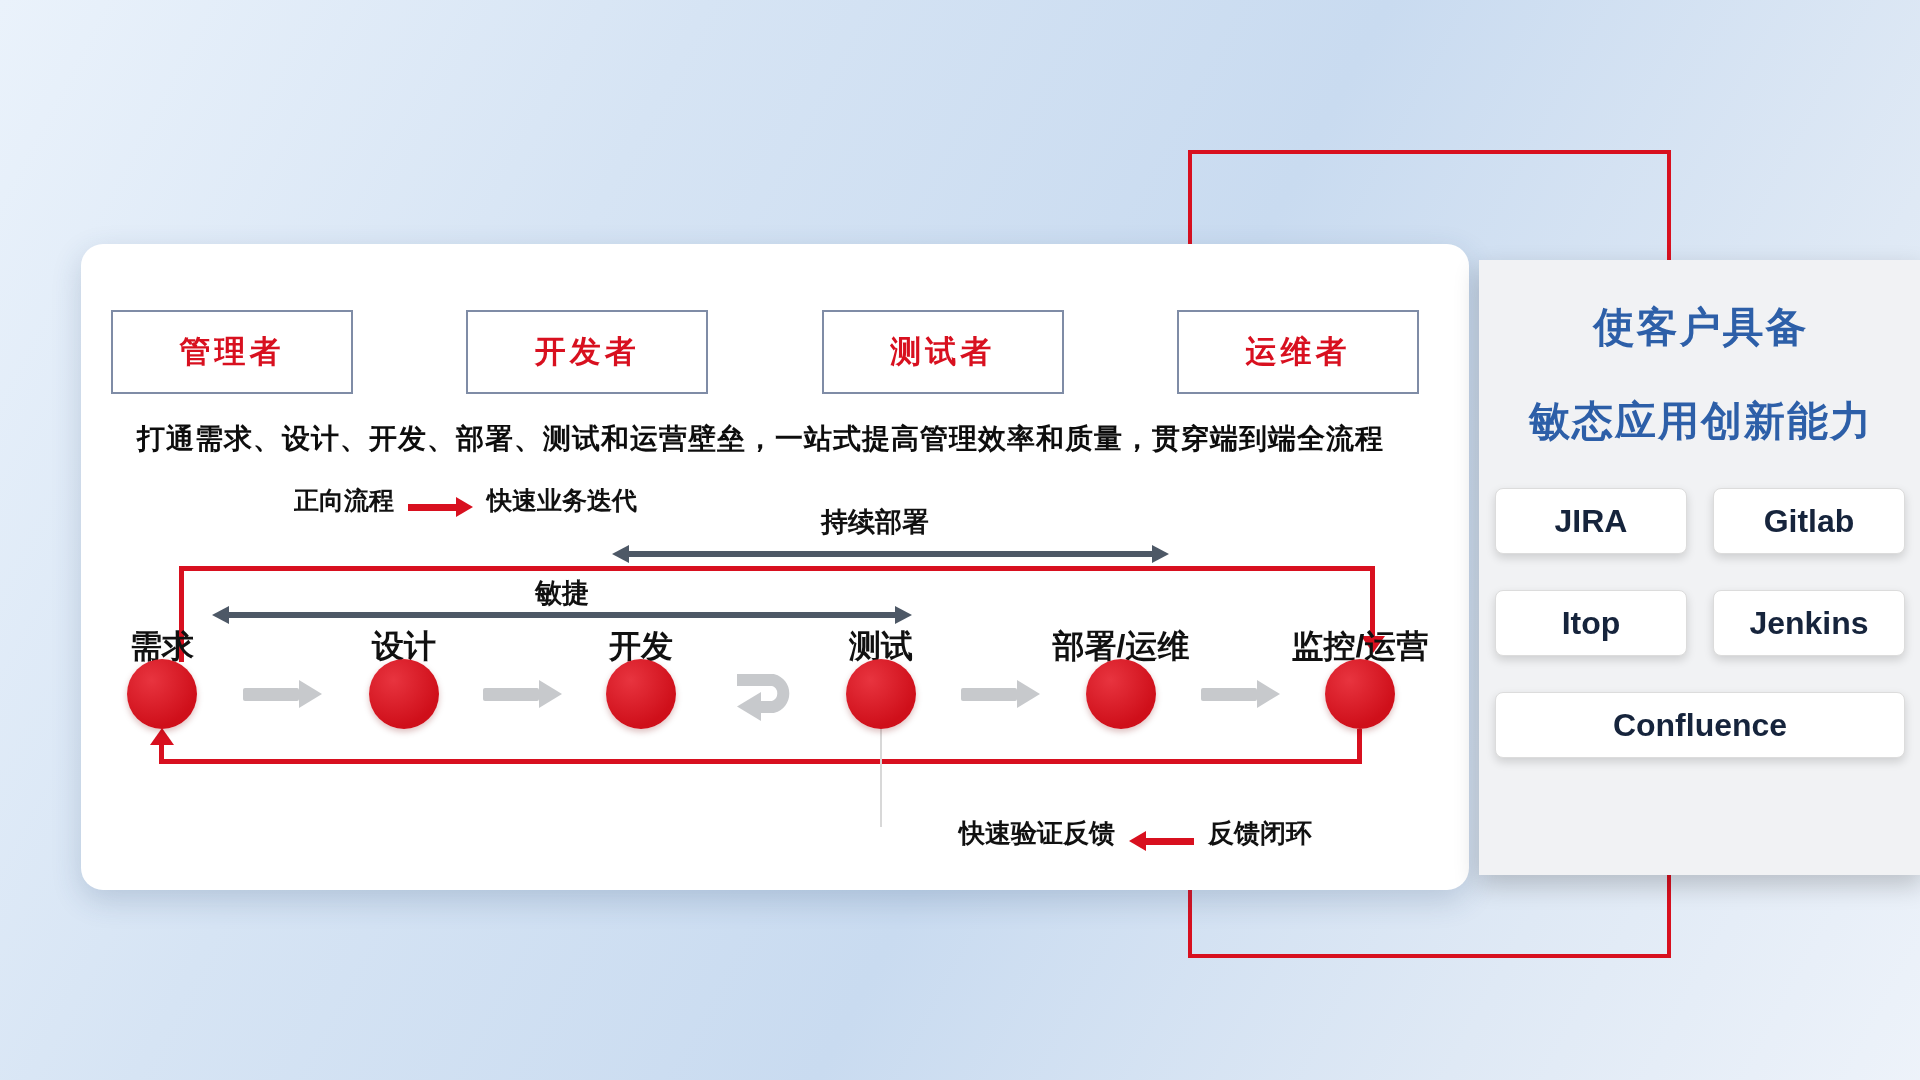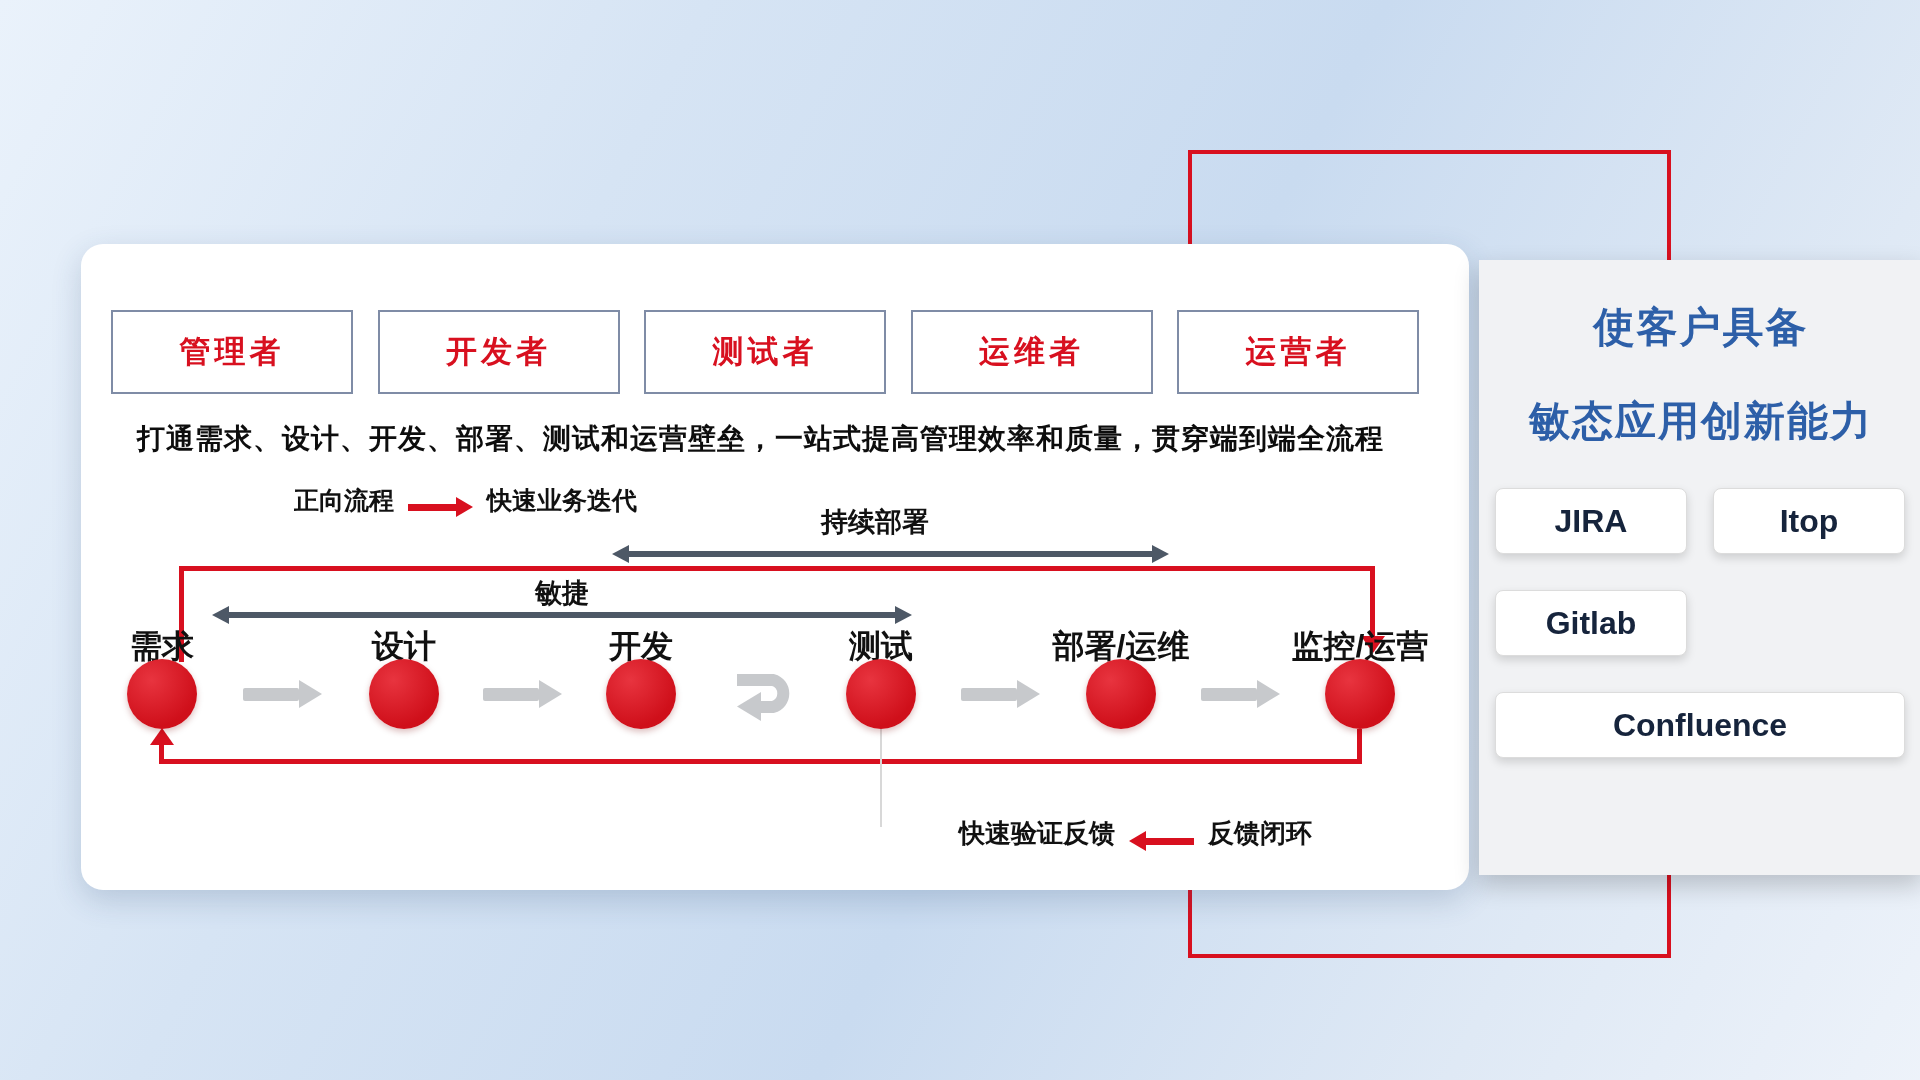--- a/index.html
+++ b/index.html
@@ -74,21 +74,20 @@
 
   <div class="red-frame"></div>
 
   <div class="card">
 
     <div class="roles">
       <div class="role-box">管理者</div>
       <div class="role-box">开发者</div>
       <div class="role-box">测试者</div>
       <div class="role-box">运维者</div>
-      <div class="role-box">运营者</div>
     </div>
 
     <div class="subtitle">打通需求、设计、开发、部署、测试和运营壁垒，一站式提高管理效率和质量，贯穿端到端全流程</div>
 
     <div class="legend legend-forward">
       <span>正向流程</span>
       <span class="arrow-join">
           <span class="r-body"></span>
           <span class="r-head-r"></span>
         </span>
@@ -164,19 +163,20 @@
       <span>反馈闭环</span>
     </div>
 
   </div>
 
   <div class="panel">
     <div class="p-title p-title1">使客户具备</div>
     <div class="p-title p-title2">敏态应用创新能力</div>
     <div class="tools">
       <div class="tool">JIRA</div>
+      <div class="tool">Gitlab</div>
       <div class="tool">Itop</div>
-      <div class="tool">Gitlab</div>
+      <div class="tool">Jenkins</div>
       <div class="tool tool-wide">Confluence</div>
     </div>
   </div>
 
 </div>
 
 </body></html>

